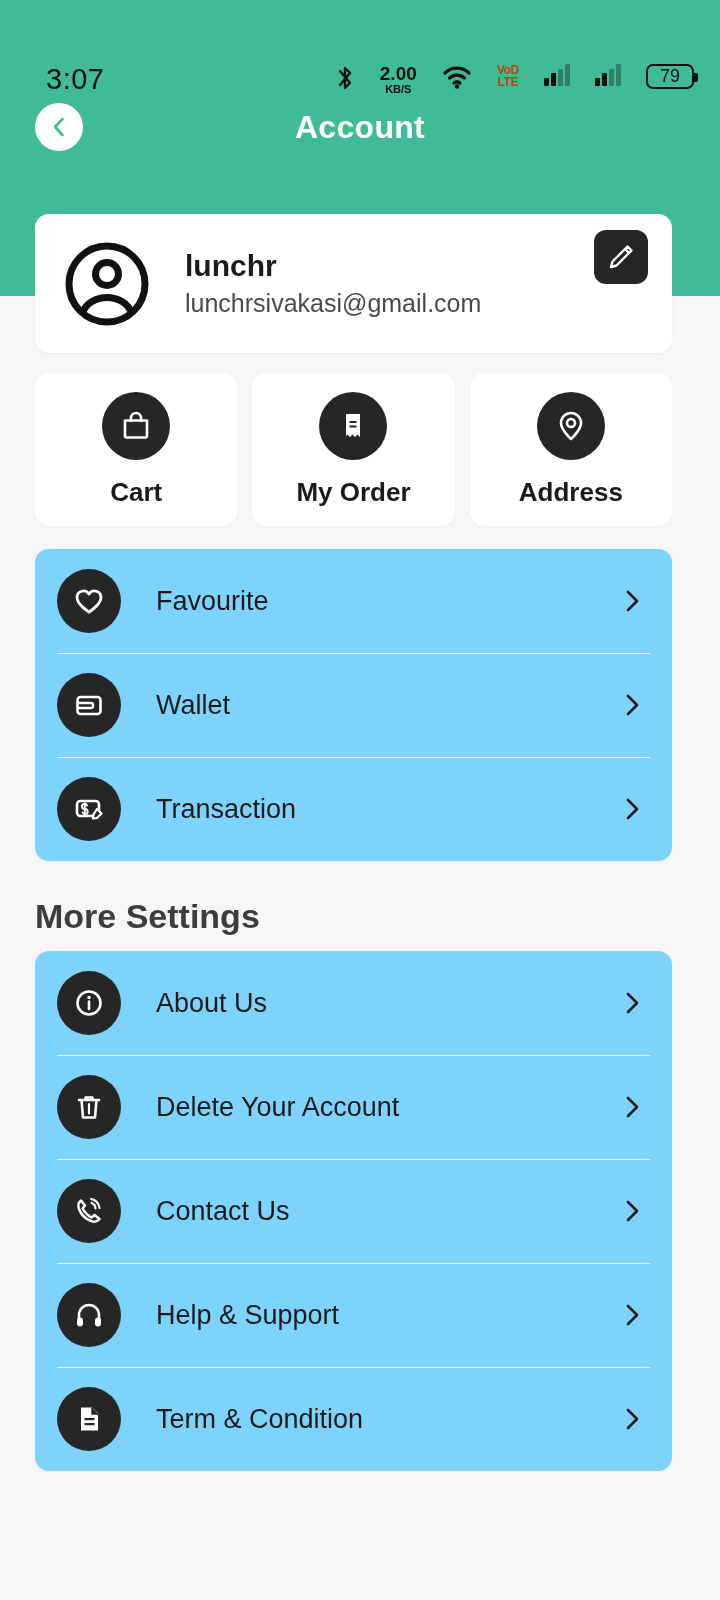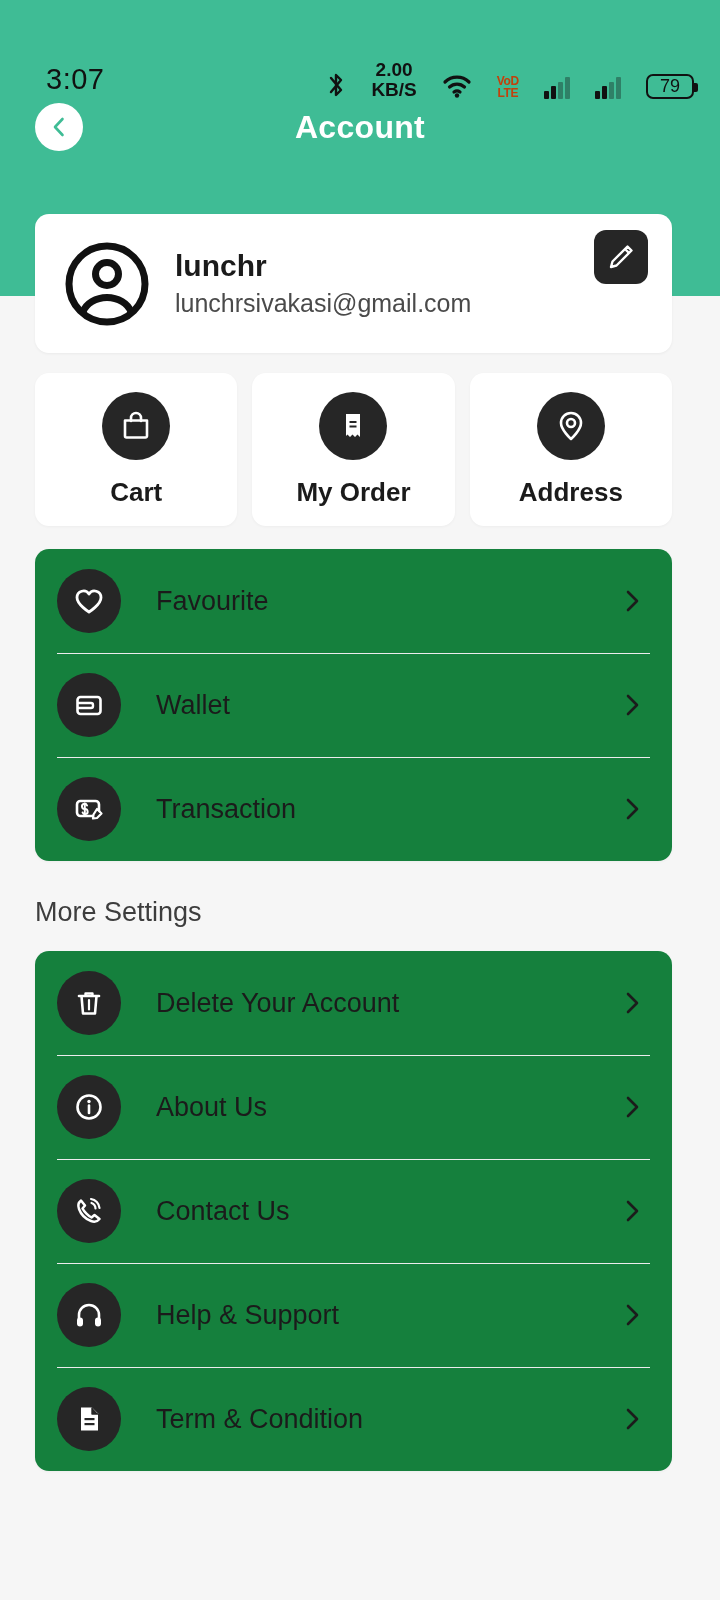--- a/index.html
+++ b/index.html
@@ -18,24 +18,24 @@
   }
 
   
   .statusbar {
     position: absolute; top: 0; left: 0; width: 720px; height: 78px;
     display: flex; align-items: center; justify-content: space-between;
     padding: 0 26px 0 46px;
     margin-top: 40px;
   }
   .sb-time { font-size: 29px; color: #111; letter-spacing: .5px; }
-  .sb-right { display: flex; align-items: flex-end; gap: 25px; }
+  .sb-right { display: flex; align-items: flex-start; gap: 25px; }
   .sb-speed { display: flex; flex-direction: column; align-items: center; line-height: 1; color: #111; }
   .sb-speed .v { font-size: 19px; font-weight: 700; }
-  .sb-speed .u { font-size: 19px; font-weight: 700; margin-top: 1px; }
+  .sb-speed .u { font-size: 11px; font-weight: 700; margin-top: 1px; }
   .sb-volte { display: flex; flex-direction: column; align-items: center; line-height: 1; color: #c2410c; }
   .sb-volte span { font-size: 12px; font-weight: 700; letter-spacing: -0.3px; }
   .sb-bars { display: flex; align-items: flex-end; gap: 2px; height: 22px; }
   .sb-bars i { display: block; width: 5px; background: #111; border-radius: 1px; }
   .sb-bars i:nth-child(1) { height: 8px; }
   .sb-bars i:nth-child(2) { height: 13px; }
   .sb-bars i:nth-child(3) { height: 17px; opacity: .35; }
   .sb-bars i:nth-child(4) { height: 22px; opacity: .35; }
   .sb-batt {
     position: relative; width: 48px; height: 25px;
@@ -64,20 +64,21 @@
     font-size: 32px; font-weight: 700; color: #ffffff;
     letter-spacing: .3px;
   }
 
   
   .profile-card {
     position: absolute; top: 214px; left: 35px; width: 637px; height: 139px;
     background: #ffffff; border-radius: 14px;
     display: flex; align-items: center; padding: 0 24px 0 28px;
     box-shadow: 0 1px 3px rgba(0,0,0,.05);
+    gap: 10px;
   }
   .avatar { width: 88px; height: 88px; flex: 0 0 88px; }
   .profile-text { margin-left: 24px; flex: 1 1 auto; }
   .profile-name { font-size: 30px; font-weight: 700; color: #1b1b1b; line-height: 1.15; }
   .profile-email { font-size: 25px; color: #4a4a4a; margin-top: 6px; line-height: 1.15; }
   .edit-btn {
     width: 54px; height: 54px; background: #262626; border-radius: 12px;
     display: flex; align-items: center; justify-content: center; cursor: pointer;
     align-self: flex-start; margin-top: 16px;
   }
@@ -94,21 +95,21 @@
   }
   .quick-icon {
     width: 68px; height: 68px; border-radius: 50%; background: #262626;
     display: flex; align-items: center; justify-content: center;
   }
   .quick-label { margin-top: 17px; font-size: 26px; font-weight: 700; color: #1b1b1b; }
 
   
   .menu-card {
     position: absolute; left: 35px; width: 637px;
-    background: #15803d; border-radius: 14px;
+    background: #7dd3fc; border-radius: 14px;
     box-shadow: 0 1px 3px rgba(0,0,0,.04);
     overflow: hidden;
   }
   #menu-main { top: 549px; }
   #menu-more { top: 951px; }
 
   .menu-row {
     display: flex; align-items: center; height: 104px;
     padding: 0 27px 0 22px; cursor: pointer; position: relative;
   }
@@ -122,21 +123,21 @@
   }
   .menu-label {
     margin-left: 35px; flex: 1 1 auto;
     font-size: 27px; color: #1b1b1b; font-weight: 400;
   }
   .chev { width: 26px; height: 26px; flex: 0 0 26px; }
 
   
   .section-title {
     position: absolute; top: 897px; left: 35px;
-    font-size: 27px; font-weight: 400; color: #3d3d3d;
+    font-size: 34px; font-weight: 700; color: #3d3d3d;
   }
 
   svg { display: block; }
 </style>
 </head>
 <body>
 
 <div id="app">
 
   <div class="header-bg"></div>
@@ -302,53 +303,53 @@
   </div>
 
   <div class="section-title">More Settings</div>
 
   <div class="menu-card" id="menu-more">
 
 
     <div class="menu-row">
       <div class="menu-icon">
         <svg width="32" height="32" viewBox="0 0 32 32">
+          <circle cx="16" cy="16" r="11.5" fill="none" stroke="#fff" stroke-width="2.6"></circle>
+          <circle cx="16" cy="10.5" r="1.7" fill="#fff"></circle>
+          <path d="M16 14.5 V22" fill="none" stroke="#fff" stroke-width="2.6" stroke-linecap="round"></path>
+        </svg>
+      </div>
+      <div class="menu-label">About Us</div>
+      <span class="chev">
+        <svg width="26" height="26" viewBox="0 0 26 26">
+          <path d="M9 4 L18 13 L9 22" fill="none" stroke="#1b1b1b" stroke-width="2.6" stroke-linecap="round" stroke-linejoin="round"></path>
+        </svg>
+      </span>
+    </div>
+
+    <div class="menu-row">
+      <div class="menu-icon">
+        <svg width="32" height="32" viewBox="0 0 32 32">
           <path d="M6 9 H26" fill="none" stroke="#fff" stroke-width="2.6" stroke-linecap="round"></path>
           <path d="M12.5 9 V6.5 H19.5 V9" fill="none" stroke="#fff" stroke-width="2.4" stroke-linejoin="round"></path>
           <path d="M8.5 9 L10 26.5 H22 L23.5 9" fill="none" stroke="#fff" stroke-width="2.6" stroke-linejoin="round"></path>
           <path d="M16 13 V22.5" fill="none" stroke="#fff" stroke-width="2.2" stroke-linecap="round"></path>
         </svg>
       </div>
       <div class="menu-label">Delete Your Account</div>
       <span class="chev">
         <svg width="26" height="26" viewBox="0 0 26 26">
           <path d="M9 4 L18 13 L9 22" fill="none" stroke="#1b1b1b" stroke-width="2.6" stroke-linecap="round" stroke-linejoin="round"></path>
         </svg>
       </span>
     </div>
 
     <div class="menu-row">
       <div class="menu-icon">
         <svg width="32" height="32" viewBox="0 0 32 32">
-          <circle cx="16" cy="16" r="11.5" fill="none" stroke="#fff" stroke-width="2.6"></circle>
-          <circle cx="16" cy="10.5" r="1.7" fill="#fff"></circle>
-          <path d="M16 14.5 V22" fill="none" stroke="#fff" stroke-width="2.6" stroke-linecap="round"></path>
-        </svg>
-      </div>
-      <div class="menu-label">About Us</div>
-      <span class="chev">
-        <svg width="26" height="26" viewBox="0 0 26 26">
-          <path d="M9 4 L18 13 L9 22" fill="none" stroke="#1b1b1b" stroke-width="2.6" stroke-linecap="round" stroke-linejoin="round"></path>
-        </svg>
-      </span>
-    </div>
-
-    <div class="menu-row">
-      <div class="menu-icon">
-        <svg width="32" height="32" viewBox="0 0 32 32">
           <path d="M8 5.5 C5.5 7.5 4.5 10 6 14 C8 19.5 12.5 24 18 26 C22 27.5 24.5 26.5 26.5 24 L21.5 20 L18.5 22.5 C15.5 21 11 16.5 9.5 13.5 L12 10.5 Z" fill="none" stroke="#fff" stroke-width="2.5" stroke-linejoin="round"></path>
           <path d="M18.5 8 A6 6 0 0 1 22.5 13.5" fill="none" stroke="#fff" stroke-width="2.2" stroke-linecap="round"></path>
           <path d="M18 4 A10 10 0 0 1 26.5 13" fill="none" stroke="#fff" stroke-width="2.2" stroke-linecap="round"></path>
         </svg>
       </div>
       <div class="menu-label">Contact Us</div>
       <span class="chev">
         <svg width="26" height="26" viewBox="0 0 26 26">
           <path d="M9 4 L18 13 L9 22" fill="none" stroke="#1b1b1b" stroke-width="2.6" stroke-linecap="round" stroke-linejoin="round"></path>
         </svg>

